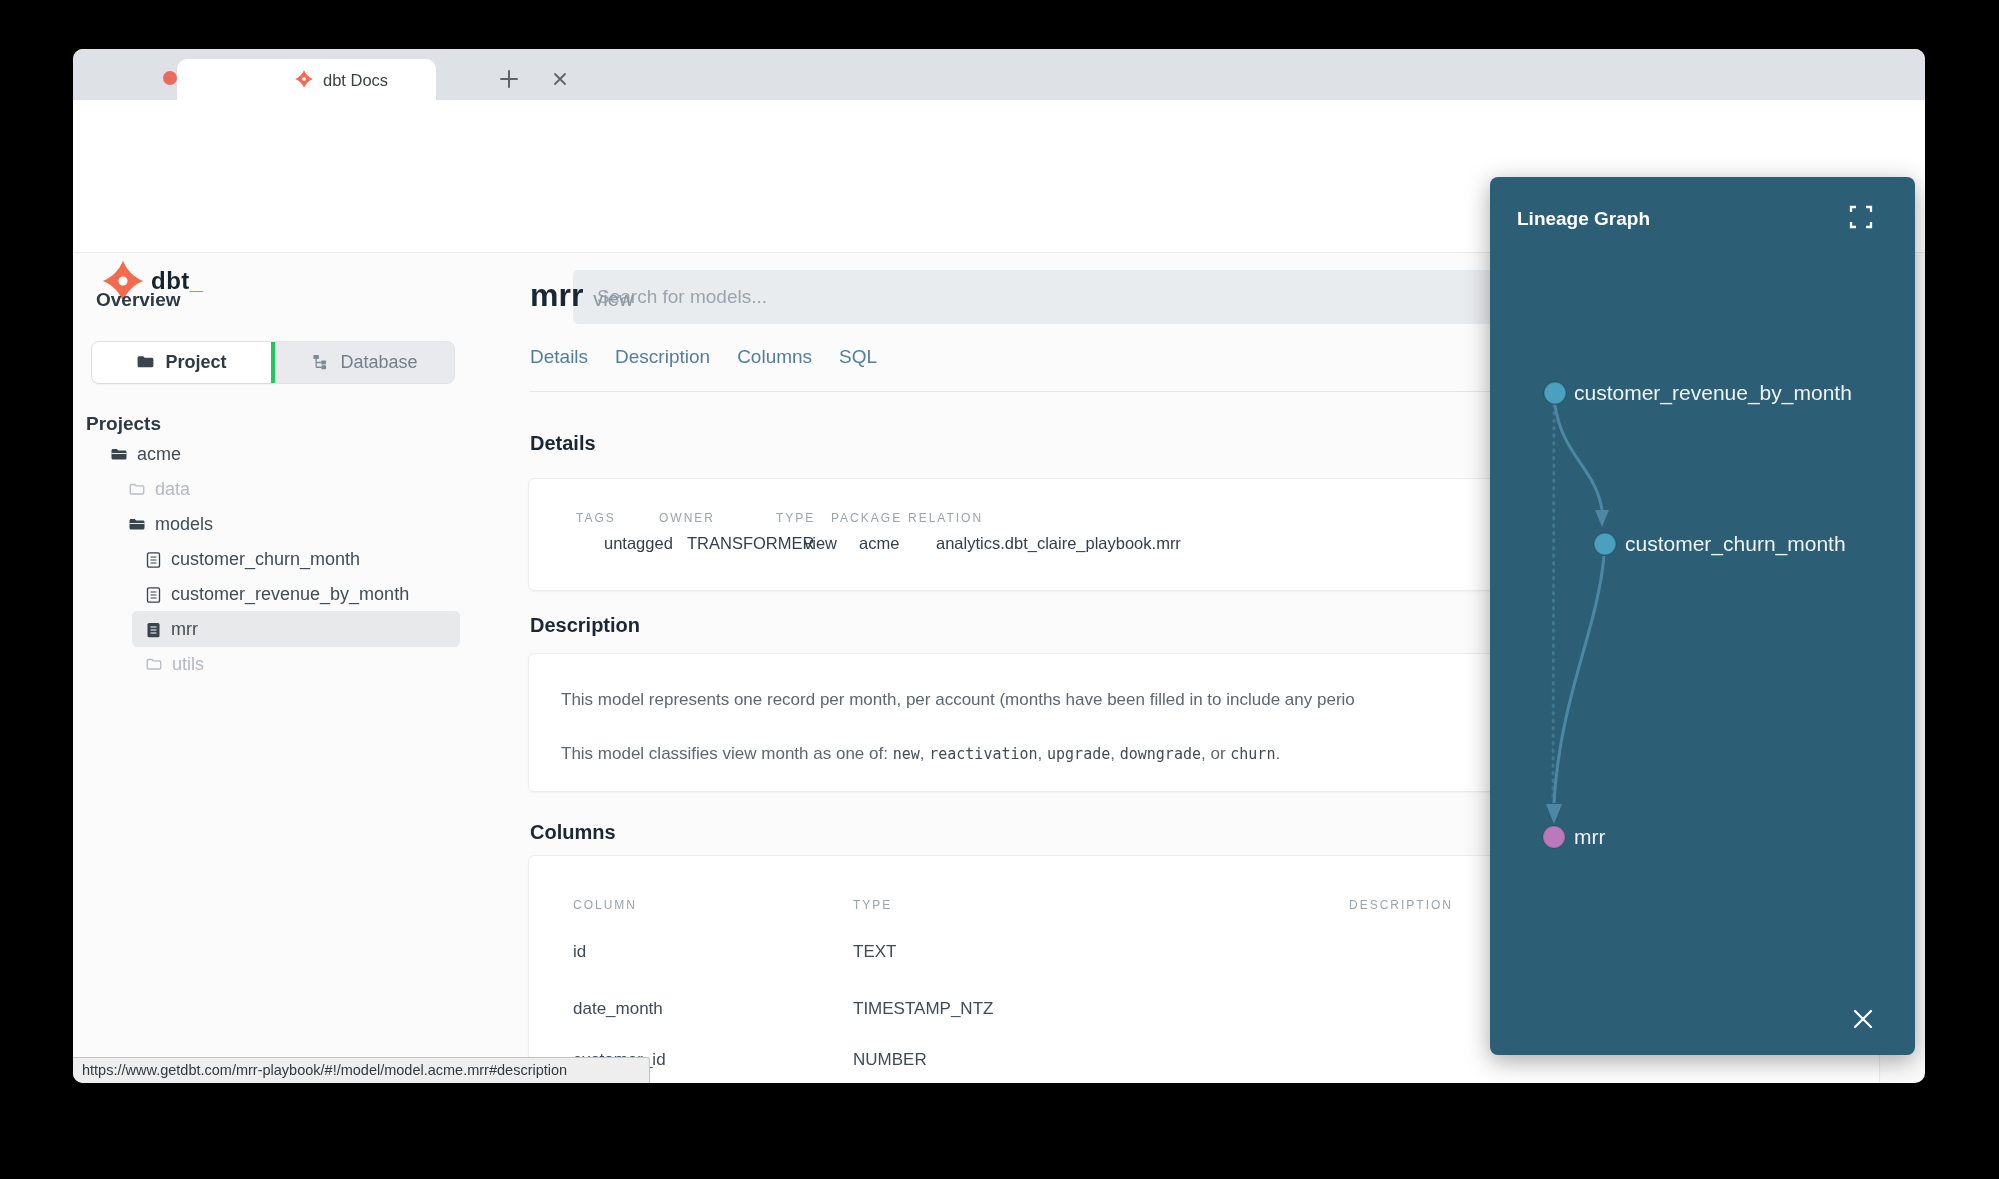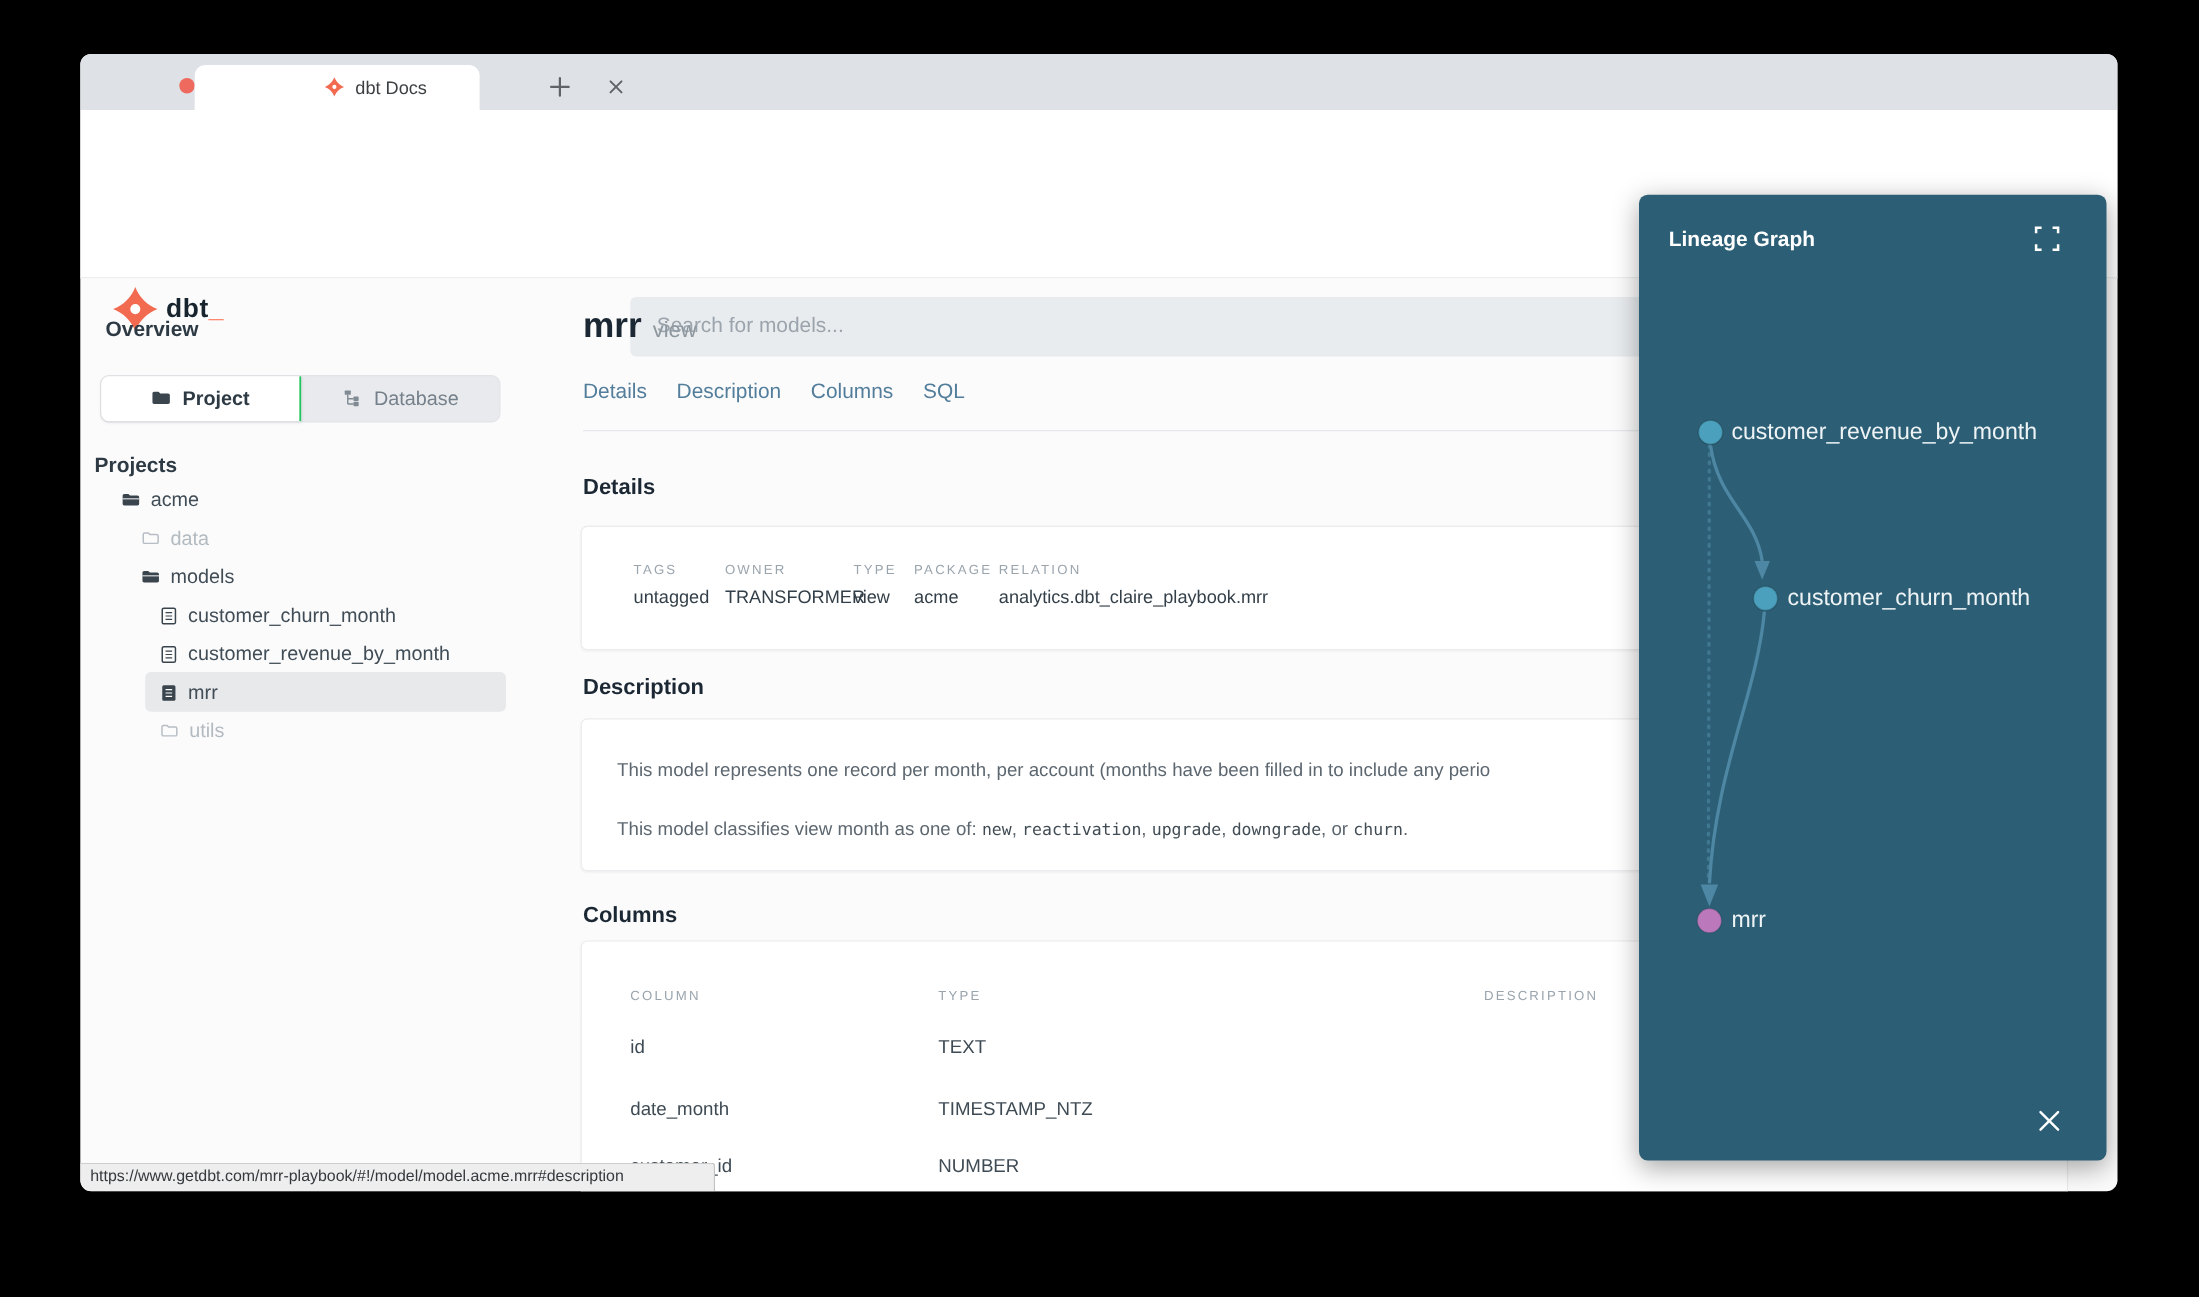--- a/index.html
+++ b/index.html
@@ -34,35 +34,35 @@
   #logo-text { position:absolute; left:78px; top:127px; font-size:24px; font-weight:800; color:#17242e; letter-spacing:.5px; }
   #logo-text .us { color:#ff6a4c; }
   #searchbox { position:absolute; left:500px; top:130px; width:1307px; height:54px; background:#e9ecef; border-radius:5px; }
   #searchbox input { width:100%; height:100%; background:transparent; border:none; outline:none; padding-left:24px; font-size:19px; font-family:"Liberation Sans", sans-serif; color:#333; }
   #searchbox input::placeholder { color:#9ba4ac; }
   
   .h-label { font-weight:700; color:#2d3a44; font-size:19px; }
   #overview { position:absolute; left:23px; top:240px; }
   #segctl { position:absolute; left:18px; top:292px; width:364px; height:43px; border-radius:8px; background:#e8eaed; border:1px solid #e2e4e7; display:flex; }
   .seg { flex:1; display:flex; align-items:center; justify-content:center; gap:10px; font-size:18px; }
-  #seg-project { background:#fff; border-radius:7px 0 0 7px; border-right:2px solid #22c55e; font-weight:700; color:#2d3a44; box-shadow:0 1px 3px rgba(0,0,0,.08); }
+  #seg-project { background:#fff; border-radius:7px 0 0 7px; border-right:4px solid #22c55e; font-weight:700; color:#2d3a44; box-shadow:0 1px 3px rgba(0,0,0,.08); }
   #seg-database { color:#75808a; }
   #projects-label { position:absolute; left:13px; top:364px; }
   .treerow { position:absolute; height:35px; display:flex; align-items:center; gap:9px; font-size:18px; color:#414d56; }
   .treerow.muted { color:#b3bac0; }
   #mrr-row-bg { position:absolute; left:59px; top:562px; width:328px; height:36px; background:#e8e9eb; border-radius:5px; }
   
   #model-title { position:absolute; left:457px; top:228px; font-size:32px; font-weight:800; color:#1b2733; }
   #model-type { font-size:20px; font-weight:400; color:#8d979e; margin-left:10px; }
   #model-nav { position:absolute; left:457px; top:297px; display:flex; gap:27px; font-size:19px; color:#537e9b; }
   #nav-divider { position:absolute; left:457px; top:342px; width:1353px; height:1px; background:#e4e7e9; }
   .sect-h { position:absolute; left:457px; font-size:20px; font-weight:700; color:#1b2733; }
   .card { position:absolute; left:455px; width:1352px; background:#fff; border:1px solid #ececee; border-radius:6px; box-shadow:0 1px 2px rgba(0,0,0,.04); }
   .ulabel { position:absolute; font-size:12px; letter-spacing:2px; color:#9aa4ad; }
-  .uvalue { position:absolute; font-size:16.5px; color:#333f48; }
+  .uvalue { position:absolute; font-size:16.5px; color:#333f48;margin-left:28px; }
   #desc-card p { position:absolute; left:32px; font-size:17px; color:#5d6770; white-space:nowrap; }
   .code { font-family:"DejaVu Sans Mono", monospace; font-size:15px; color:#414c54; }
   .th { position:absolute; font-size:12px; letter-spacing:2px; color:#9aa4ad; }
   .td { position:absolute; font-size:17px; color:#3f4b54; }
   
   #lineage { position:absolute; left:1417px; top:128px; width:425px; height:878px; background:#2c5f75; border-radius:8px; box-shadow:0 6px 24px rgba(0,0,0,.35); }
   #lineage-title { position:absolute; left:27px; top:31px; font-size:19px; font-weight:700; color:#fff; }
   #lineage-expand { position:absolute; left:358px; top:27px; width:26px; height:26px; }
   #lineage-close { position:absolute; left:360px; top:829px; width:26px; height:26px; }
   .node-label { position:absolute; color:#eef3f5; font-size:21px; white-space:nowrap; }

